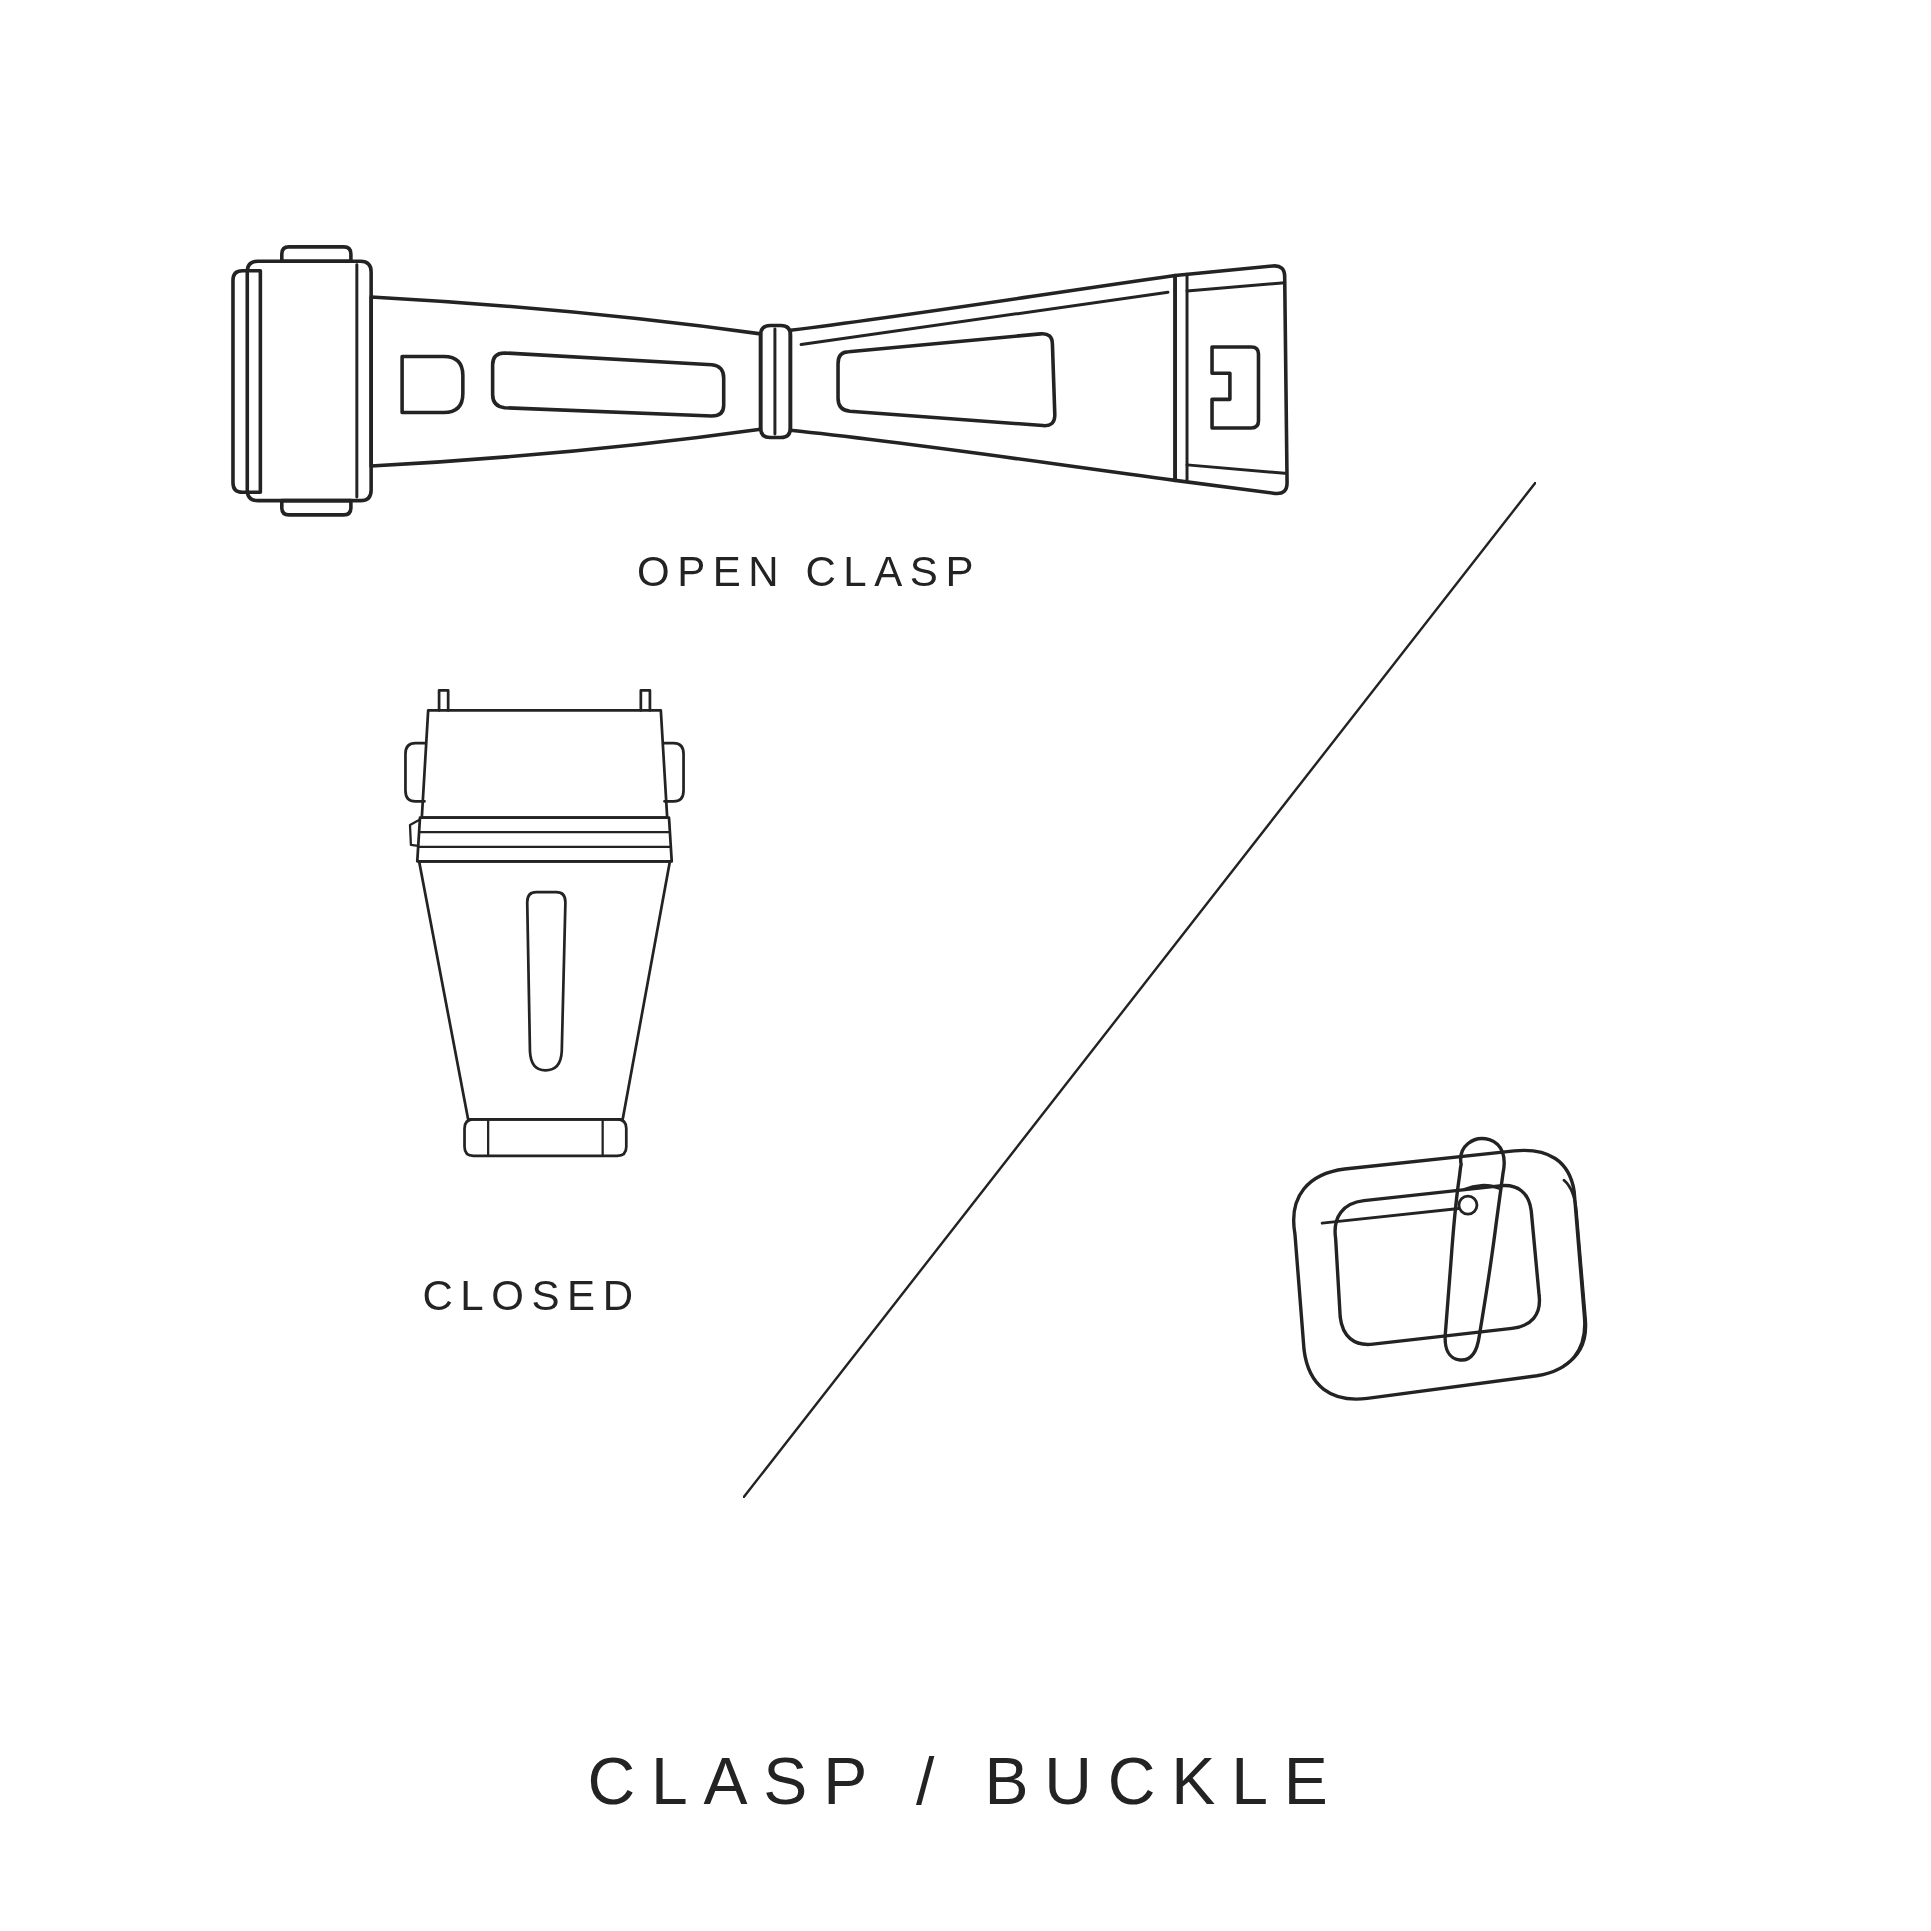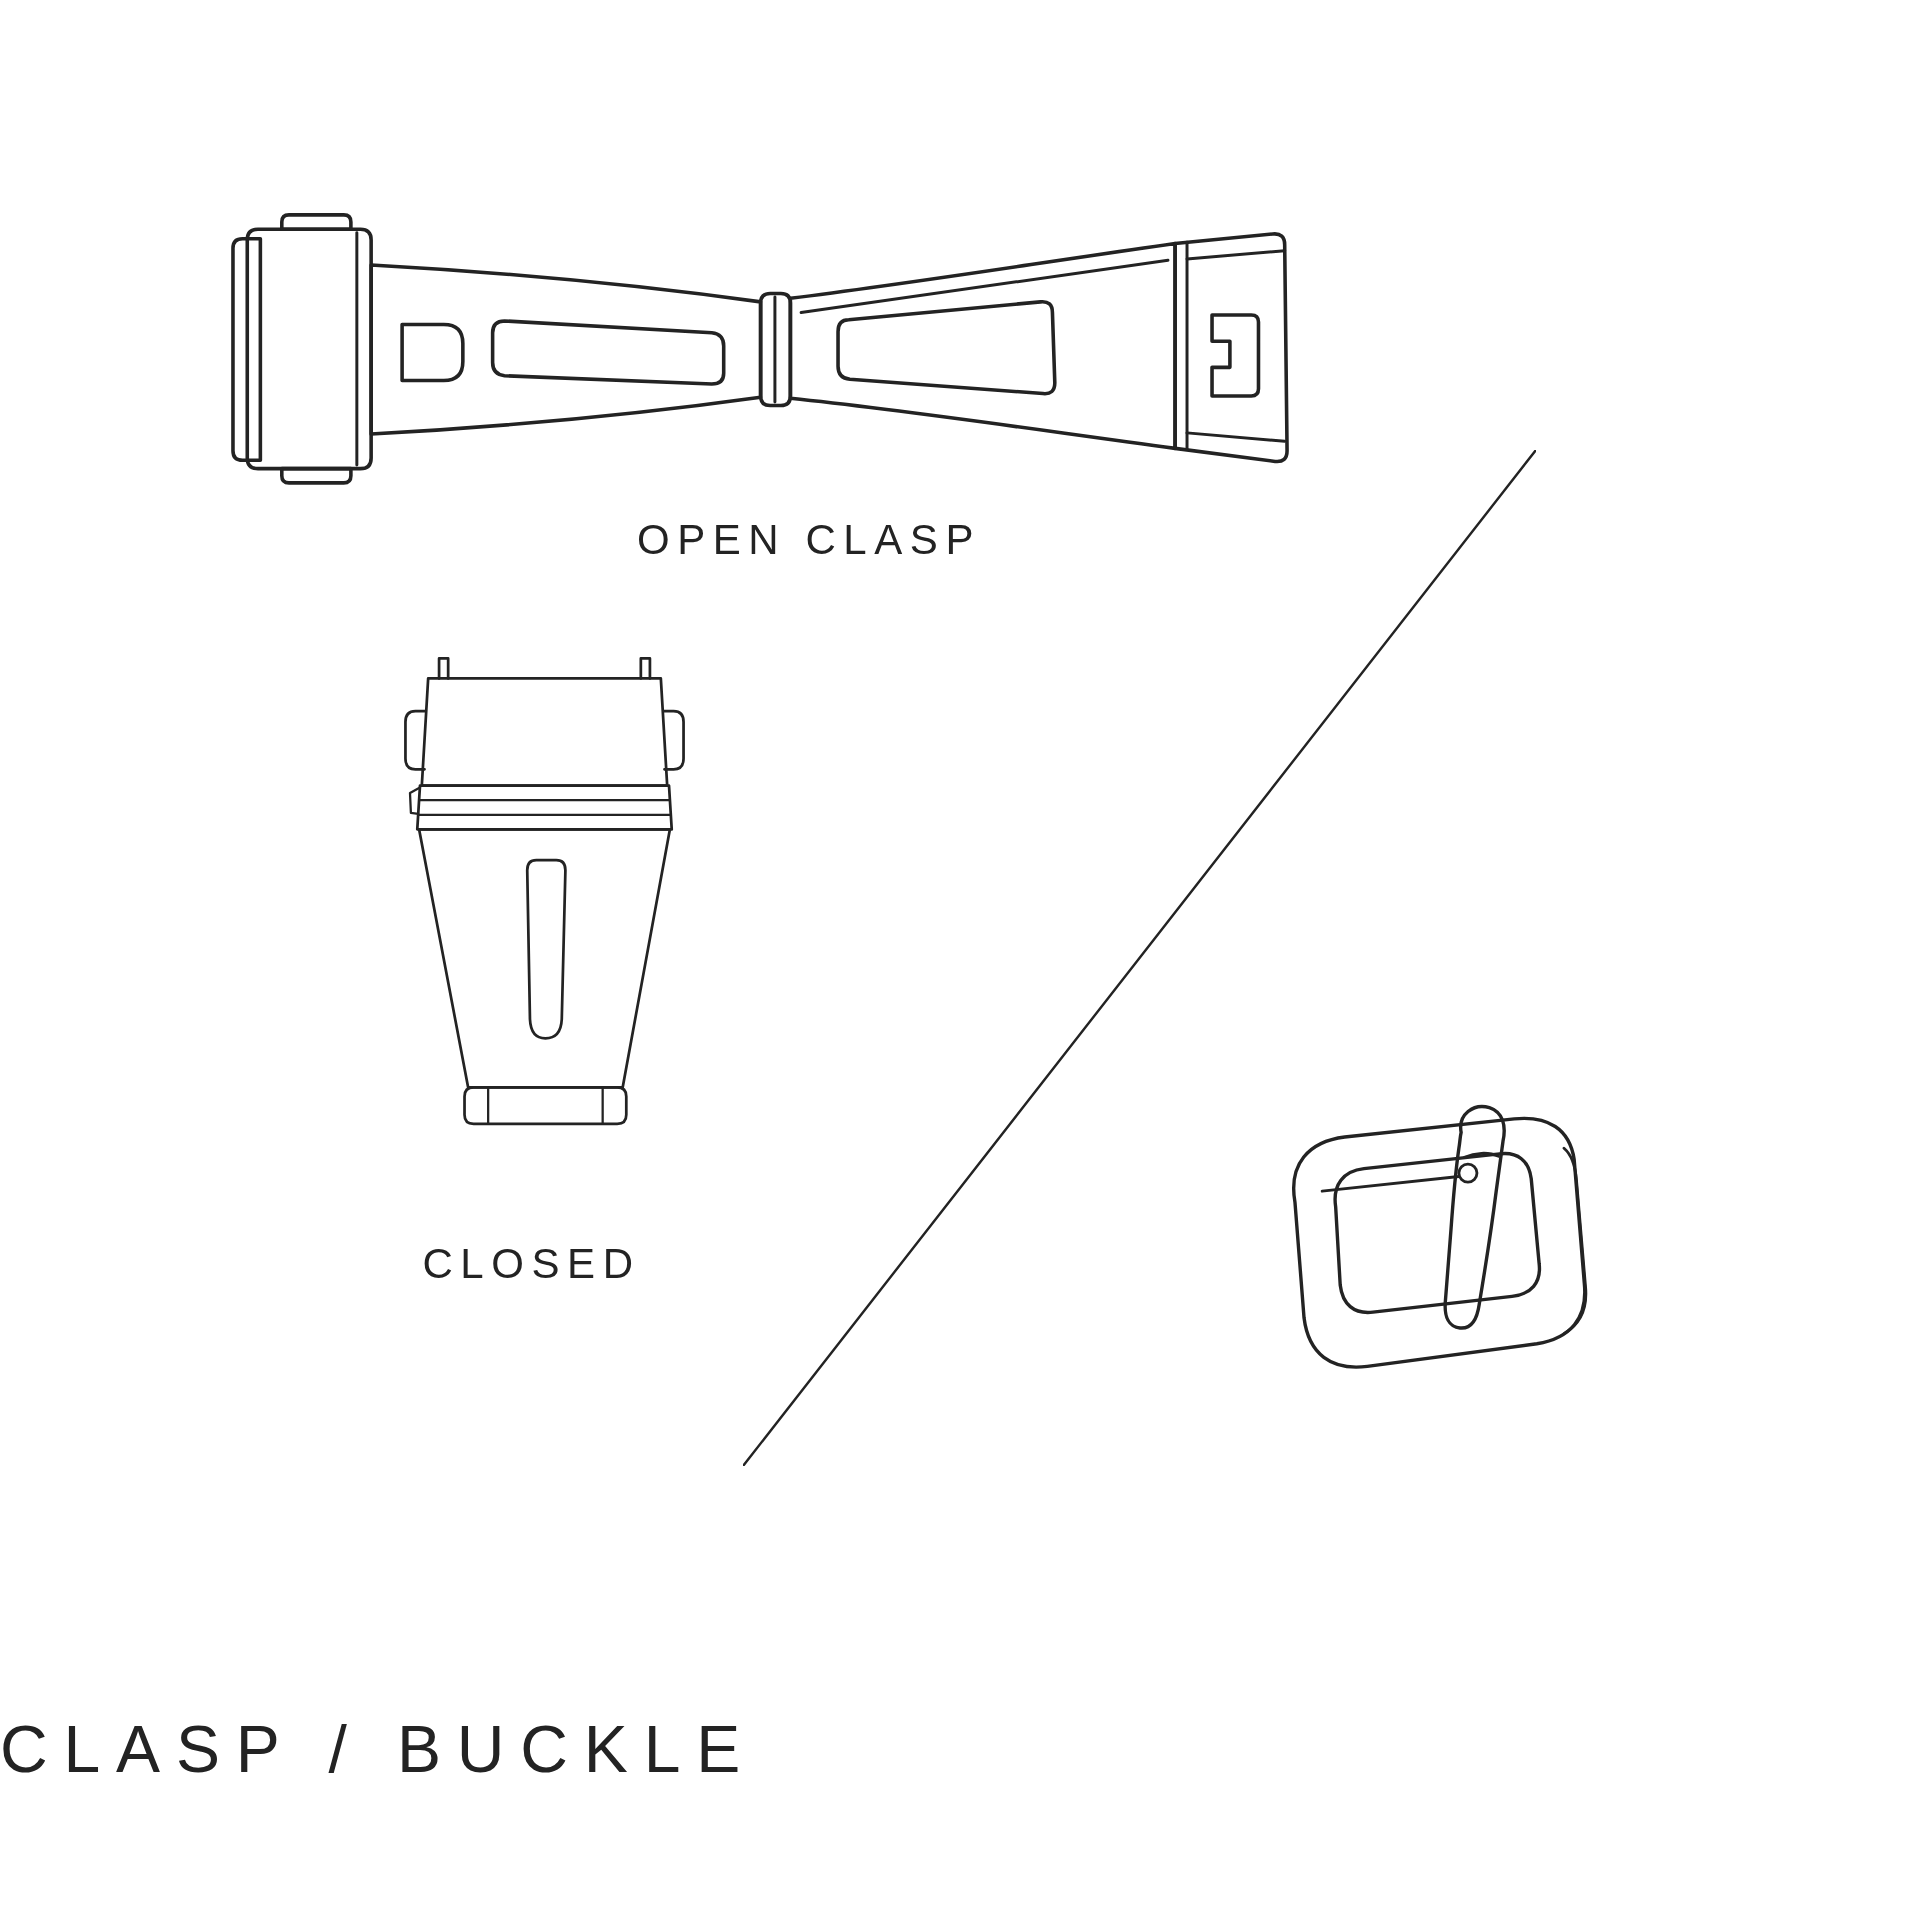--- a/index.html
+++ b/index.html
@@ -8,38 +8,38 @@
     background: #ffffff;
   }
   .page {
     position: relative;
     width: 1931px;
     height: 1931px;
     background: var(--background, #ffffff);
     color: var(--ink, #222222);
     overflow: hidden;
   }
-  .abs { position: absolute; }
+  .abs { position: absolute; margin-top: 32px; }
   svg { display: block; }
   svg path, svg line, svg circle, svg rect {
     fill: none;
     stroke: currentColor;
     stroke-linecap: round;
     stroke-linejoin: round;
   }
   .caption {
     text-align: center;
     letter-spacing: 0.18em;
     font-size: 42px;
     font-weight: 400;
     color: var(--ink, #222222);
     white-space: nowrap;
   }
   .title {
-    text-align: left;
+    text-align: center;
     font-size: 66px;
     letter-spacing: 0.24em;
     font-weight: 400;
     color: var(--ink, #222222);
     white-space: nowrap;
   }
 </style>
 </head>
 <body>
 

